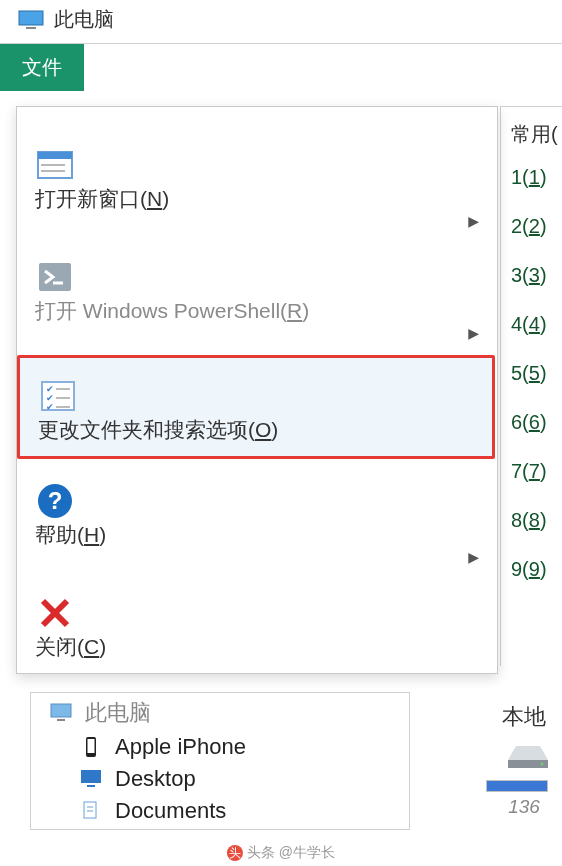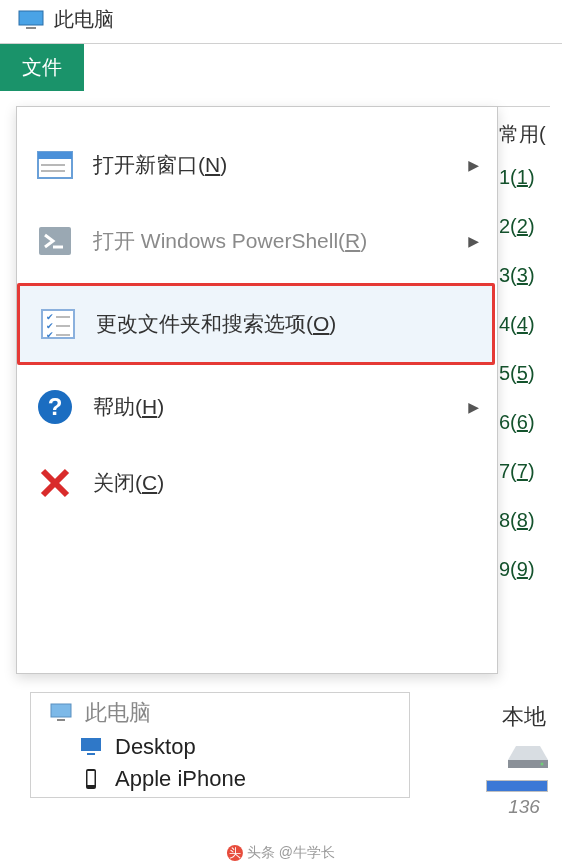--- a/index.html
+++ b/index.html
@@ -50,26 +50,27 @@
       height: 568px;
       background: #fff;
       border: 1px solid #c9c9c9;
       box-shadow: 0 4px 12px rgba(0,0,0,.15);
       display: flex;
       flex-direction: column;
       padding-top: 20px;
     }
     .menu-item {
       display: flex;
-      align-items: center;
+      align-items: flex-start;
       padding: 18px 18px;
       font-size: 21px;
       color: #333;
       position: relative;
       min-height: 72px;
+      flex-direction: column;
     }
     .menu-item.disabled { color: #8a8a8a; }
     .menu-item .arrow {
       margin-left: auto;
       font-size: 14px;
       color: #555;
     }
     .menu-item.highlighted {
       border: 3px solid #e53935;
       background: #eef5fb;
@@ -83,21 +84,21 @@
       display: flex;
       align-items: center;
       justify-content: center;
     }
     .menu-label u { text-decoration: underline; }
 
     
     .right-col {
       position: absolute;
       top: 106px;
-      right: 12px;
+      right: 0;
       width: 62px;
       height: 560px;
       border-left: 1px solid #d0d0d0;
       border-top: 1px solid #d0d0d0;
       background: #fff;
     }
     .right-header {
       font-size: 20px;
       padding: 14px 4px 18px 10px;
       color: #333;
@@ -294,34 +295,44 @@
         <svg viewBox="0 0 24 24">
             <rect x="2" y="3" width="20" height="13" fill="#7db9e8" stroke="#5a8fbf"></rect>
             <rect x="8" y="18" width="8" height="2" fill="#888"></rect>
           </svg>
       </span>
       <span>此电脑</span>
     </div>
     <div class="tree-row">
       <span class="tree-icon">
         <svg viewBox="0 0 24 24">
-            <rect x="2" y="3" width="20" height="13" fill="#2f78c8"></rect>
-            <rect x="8" y="18" width="8" height="2" fill="#2f78c8"></rect>
-          </svg>
-      </span>
-      <span>Desktop</span>
+            <rect x="7" y="2" width="10" height="20" rx="2" fill="#222"></rect>
+            <rect x="8.5" y="4" width="7" height="14" fill="#fff"></rect>
+          </svg>
+      </span>
+      <span>Apple iPhone</span>
     </div>
     <div class="tree-row">
       <span class="tree-icon">
         <svg viewBox="0 0 24 24">
-            <rect x="7" y="2" width="10" height="20" rx="2" fill="#222"></rect>
-            <rect x="8.5" y="4" width="7" height="14" fill="#fff"></rect>
-          </svg>
-      </span>
-      <span>Apple iPhone</span>
+            <rect x="2" y="3" width="20" height="13" fill="#2f78c8"></rect>
+            <rect x="8" y="18" width="8" height="2" fill="#2f78c8"></rect>
+          </svg>
+      </span>
+      <span>Desktop</span>
+    </div>
+    <div class="tree-row">
+      <span class="tree-icon">
+        <svg viewBox="0 0 24 24">
+            <rect x="5" y="3" width="12" height="16" fill="#fff" stroke="#6aa0d8"></rect>
+            <line x1="8" y1="8" x2="14" y2="8" stroke="#6aa0d8"></line>
+            <line x1="8" y1="12" x2="14" y2="12" stroke="#6aa0d8"></line>
+          </svg>
+      </span>
+      <span>Documents</span>
     </div>
   </div>
 
   <div class="storage">
     <div class="storage-title">本地</div>
     <svg class="drive-icon" viewBox="0 0 48 30">
         <path d="M4 18 L12 4 H36 L44 18 Z" fill="#d8dde2"></path>
         <rect x="4" y="18" width="40" height="8" fill="#8a9098"></rect>
         <circle cx="38" cy="22" r="1.5" fill="#6fcf77"></circle>
       </svg>

